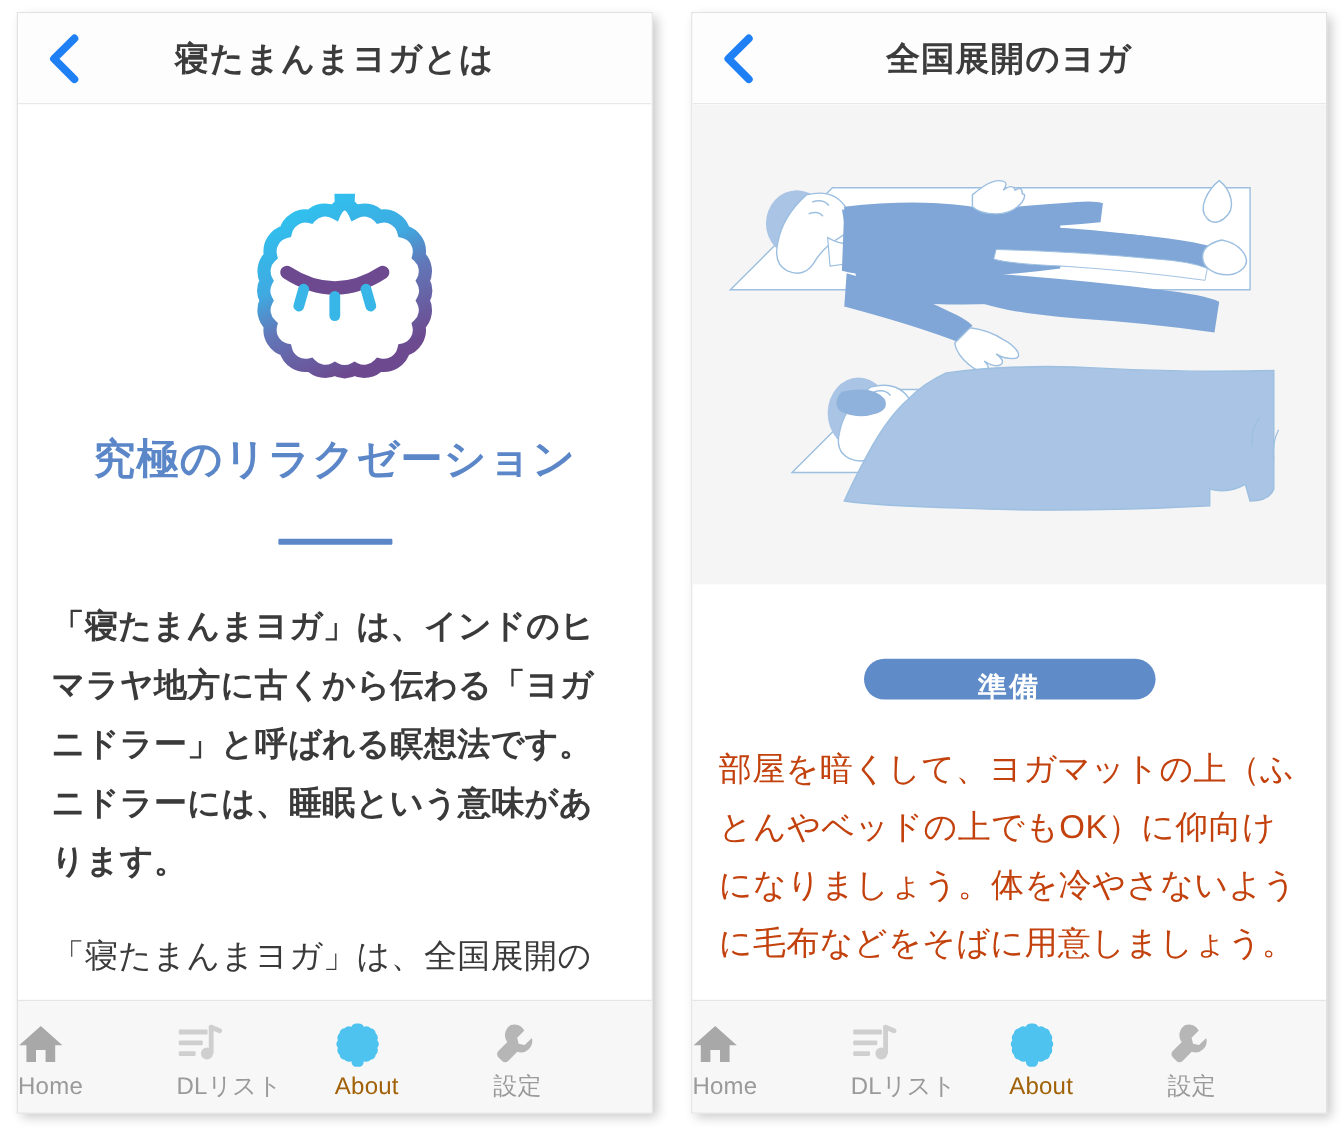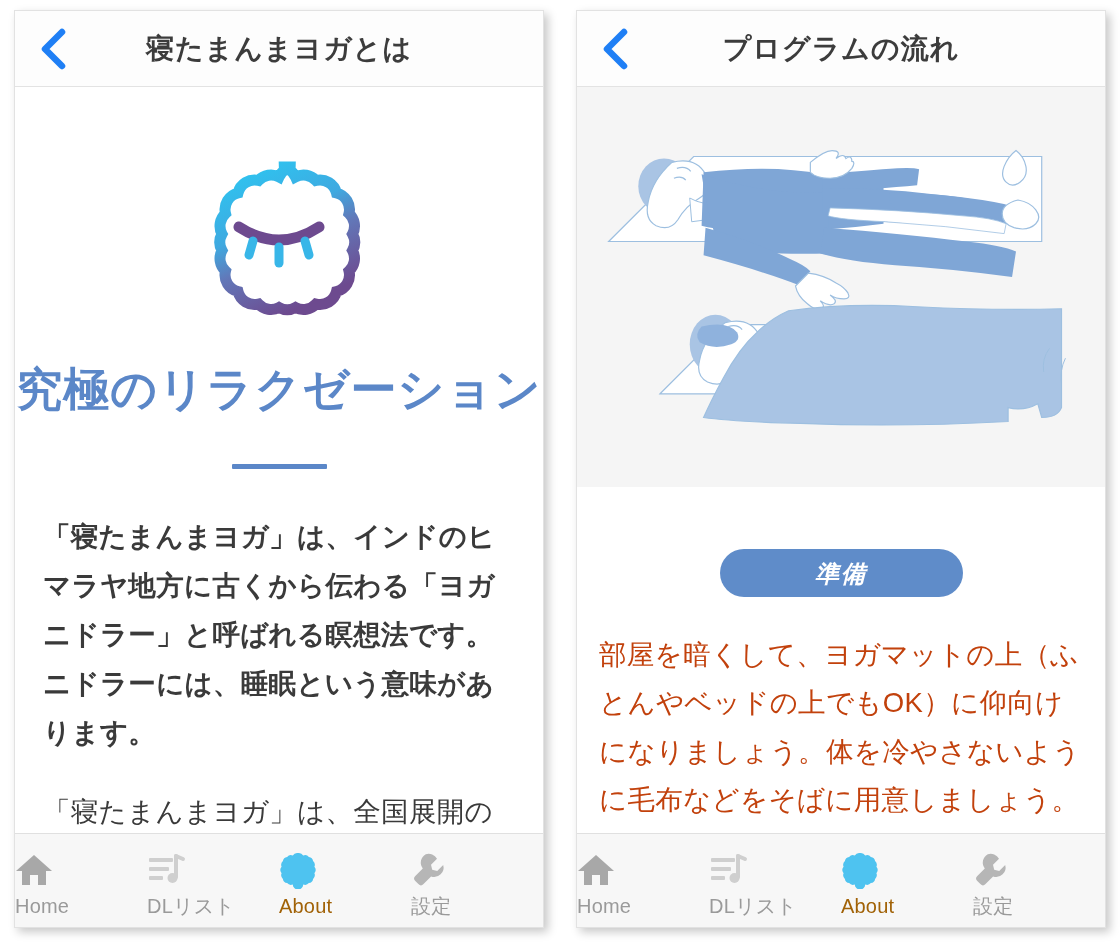--- a/index.html
+++ b/index.html
@@ -69,21 +69,21 @@
   .logo-wrap {
     display: flex;
     justify-content: center;
     padding-top: 66px;
   }
   .logo-wrap svg { display: block; }
 
   .headline {
     text-align: center;
     color: #5b87c8;
-    font-size: 46px;
+    font-size: 35px;
     font-weight: 700;
     letter-spacing: 1px;
     margin-top: 38px;
   }
   .rule {
     width: 95px;
     height: 5px;
     background: #5b87c8;
     margin: 43px auto 0 auto;
     border-radius: 1px;
@@ -115,26 +115,25 @@
   }
   .pill {
     background: #5f8cc9;
     color: #ffffff;
     font-size: 24px;
     font-weight: 700;
     letter-spacing: 2px;
     border: none;
     border-radius: 26px;
     width: 243px;
-    height: 48px;
+    height: 34px;
     line-height: 50px;
     text-align: center;
     cursor: pointer;
     font-family: inherit;
-    font-style: italic;
   }
   .para.right-body {
     font-weight: 400;
     font-size: 27.5px;
     line-height: 1.76;
     margin-top: 34px;
     padding: 0 22px;
     color: #c2410c;
   }
 
@@ -304,21 +303,21 @@
   <div class="phone">
 
     <div class="navbar">
       <div class="nav-back">
         <span>
           <svg width="26" height="42" viewBox="0 0 26 42" fill="none">
             <path d="M22 4 L5 21 L22 38" stroke="#1f7ff5" stroke-width="6.5" stroke-linecap="round" stroke-linejoin="round"></path>
           </svg>
         </span>
       </div>
-      <div class="nav-title">プログラムの流れ</div>
+      <div class="nav-title">全国展開のヨガ</div>
     </div>
 
     <div class="screen-body">
 
       <div class="illus">
         <svg viewBox="0 0 534 400" preserveAspectRatio="xMidYMid meet">
           <rect x="0" y="0" width="534" height="400" fill="#f5f5f5"></rect>
 
           <polygon points="32,154 118,68 470,68 470,154" fill="#ffffff" stroke="#9dbfe0" stroke-width="1.2"></polygon>
 

